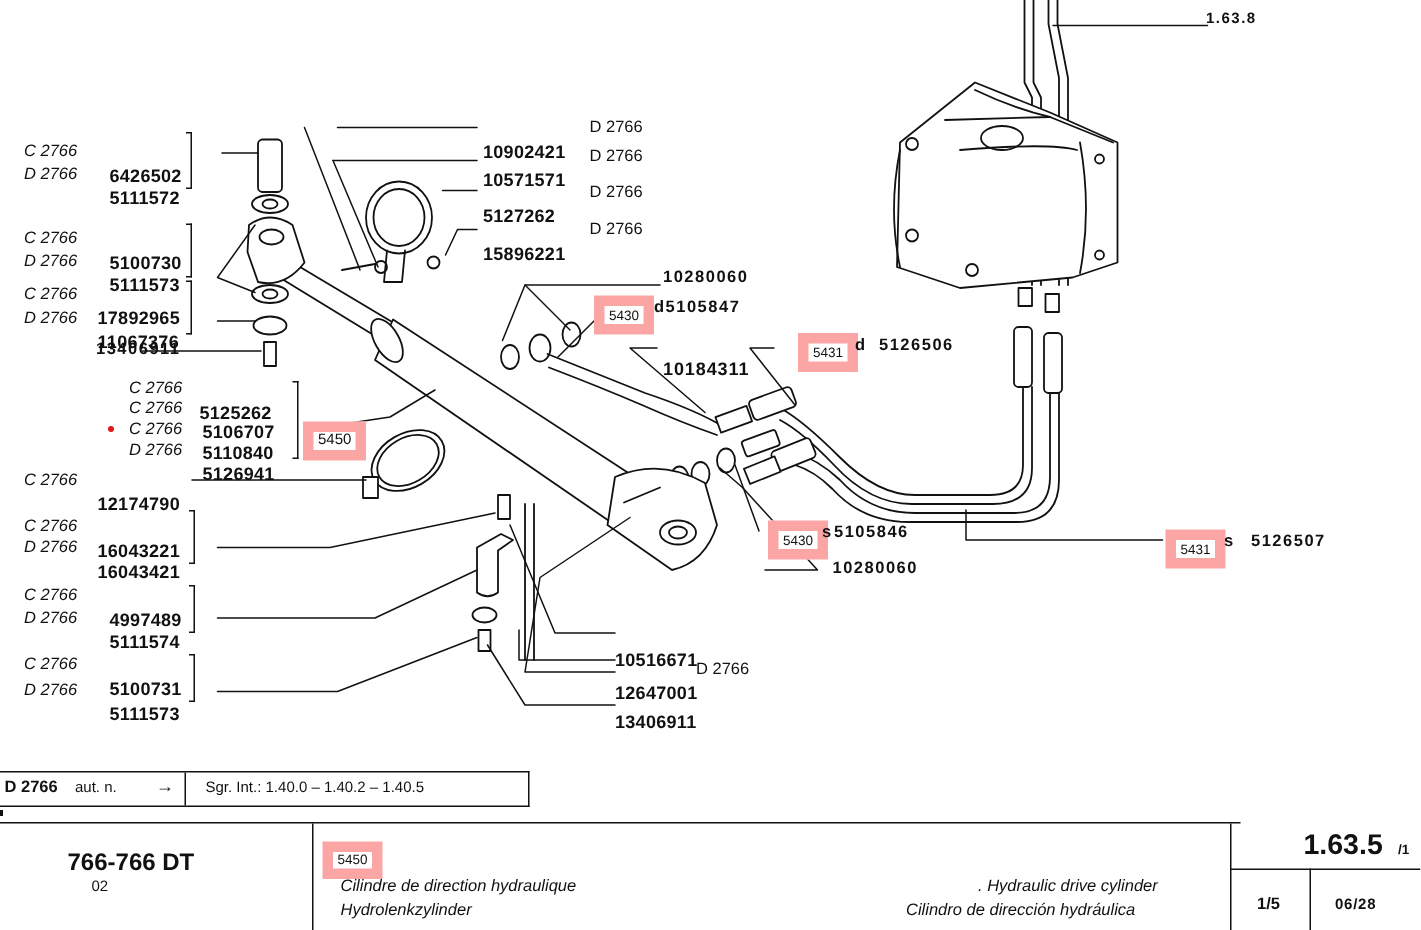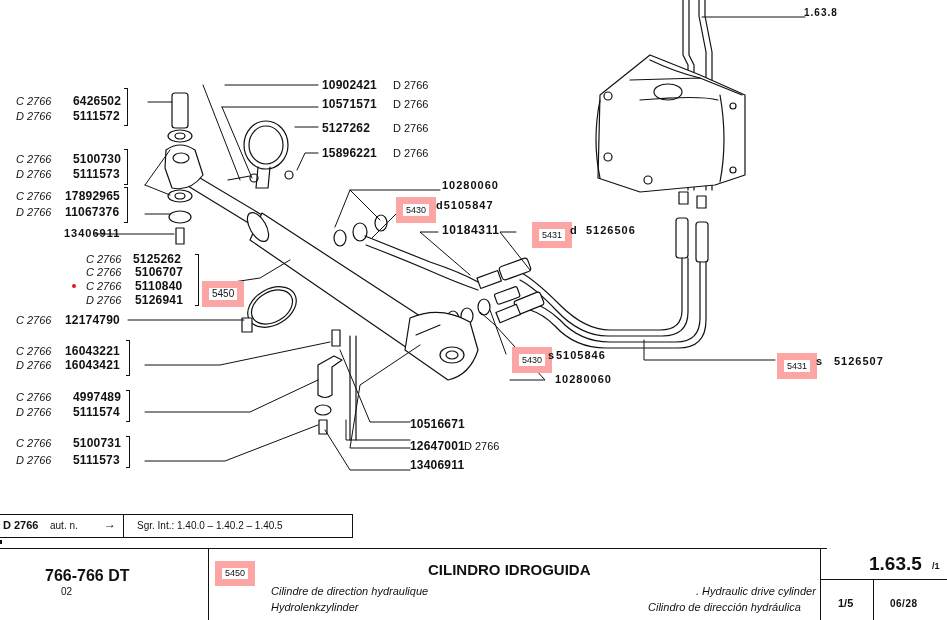--- a/index.html
+++ b/index.html
@@ -1,26 +1,26 @@
 <!DOCTYPE html>
 <html><head>
 <meta charset="utf-8">
 <style>
   html, body { margin:0; padding:0; background:#fff; }
   body { width:947px; height:620px; position:relative; overflow:hidden; font-family:"Liberation Sans", sans-serif; color:#111; }
   .abs { position:absolute; white-space:nowrap; }
   .pre { font-size:11px; color:#111;font-style:italic; }
-  .pn { font-size:12px; font-weight:bold; letter-spacing:0.2px; }
+  .pn { font-size:12px; font-weight:bold; letter-spacing:0.2px;margin-top:16px; }
   .pnc { font-size:11px; font-weight:bold; letter-spacing:1px; font-family:"Liberation Sans", sans-serif;text-align:right; }
   .d { font-size:11px; }
   .box { position:absolute; border:7px solid #fca5a5; font-size:9px; padding:0 3px; line-height:12px; background:#fff; }
   .bracket { position:absolute; border:1px solid #111; border-left:none; }
   svg#drawing { position:absolute; left:0; top:0; }
   .red-dot { position:absolute; width:4px; height:4px; border-radius:50%; background:#e01818; }
-  .it { font-style:italic; font-size:11px;margin-left:44px; }
+  .it { font-style:italic; font-size:11px; }
 </style>
 </head>
 <body>
 
 <svg id="drawing" width="947" height="500" viewBox="0 0 947 500" fill="none" stroke="#111" stroke-width="1.2" stroke-linejoin="round" stroke-linecap="round">
 
   <g>
     <path d="M683 0 V55 L688 65 V190"></path>
     <path d="M689 0 V55 L694 65 V190"></path>
     <path d="M699 0 V16 L706 52 V190"></path>
@@ -267,21 +267,20 @@
 <div style="position:absolute;left:0;top:548px;width:827px;height:72px;border-top:1.5px solid #111;">
   <div style="position:absolute;left:208px;top:0;width:1px;height:72px;background:#111"></div>
   <div style="position:absolute;left:820px;top:0;width:1px;height:72px;background:#111"></div>
   <div style="position:absolute;left:820px;top:30px;width:127px;height:1px;background:#111"></div>
   <div style="position:absolute;left:873px;top:30px;width:1px;height:42px;background:#111"></div>
 
   <span class="abs" style="left:45px;top:18px;font-size:16px;font-weight:bold">766-766 DT</span>
   <span class="abs" style="left:61px;top:37px;font-size:10px">02</span>
 
   <span class="box" style="left:215px;top:12px;font-size:9px;line-height:11px">5450</span>
-  <span class="abs" style="left:428px;top:12px;font-size:15px;font-weight:bold">CILINDRO IDROGUIDA</span>
   <span class="abs it" style="left:227px;top:36px">Cilindre de direction hydraulique</span>
   <span class="abs it" style="left:227px;top:52px">Hydrolenkzylinder</span>
   <span class="abs it" style="left:652px;top:36px">. Hydraulic drive cylinder</span>
   <span class="abs it" style="left:604px;top:52px">Cilindro de dirección hydráulica</span>
 
   <span class="abs" style="left:869px;top:4px;font-size:19px;font-weight:bold">1.63.5</span>
   <span class="abs" style="left:932px;top:12px;font-size:9px;font-weight:bold">/1</span>
   <span class="abs" style="left:838px;top:48px;font-size:11px;font-weight:bold">1/5</span>
   <span class="abs" style="left:890px;top:49px;font-size:10px;font-weight:bold;letter-spacing:0.5px">06/28</span>
 </div>

